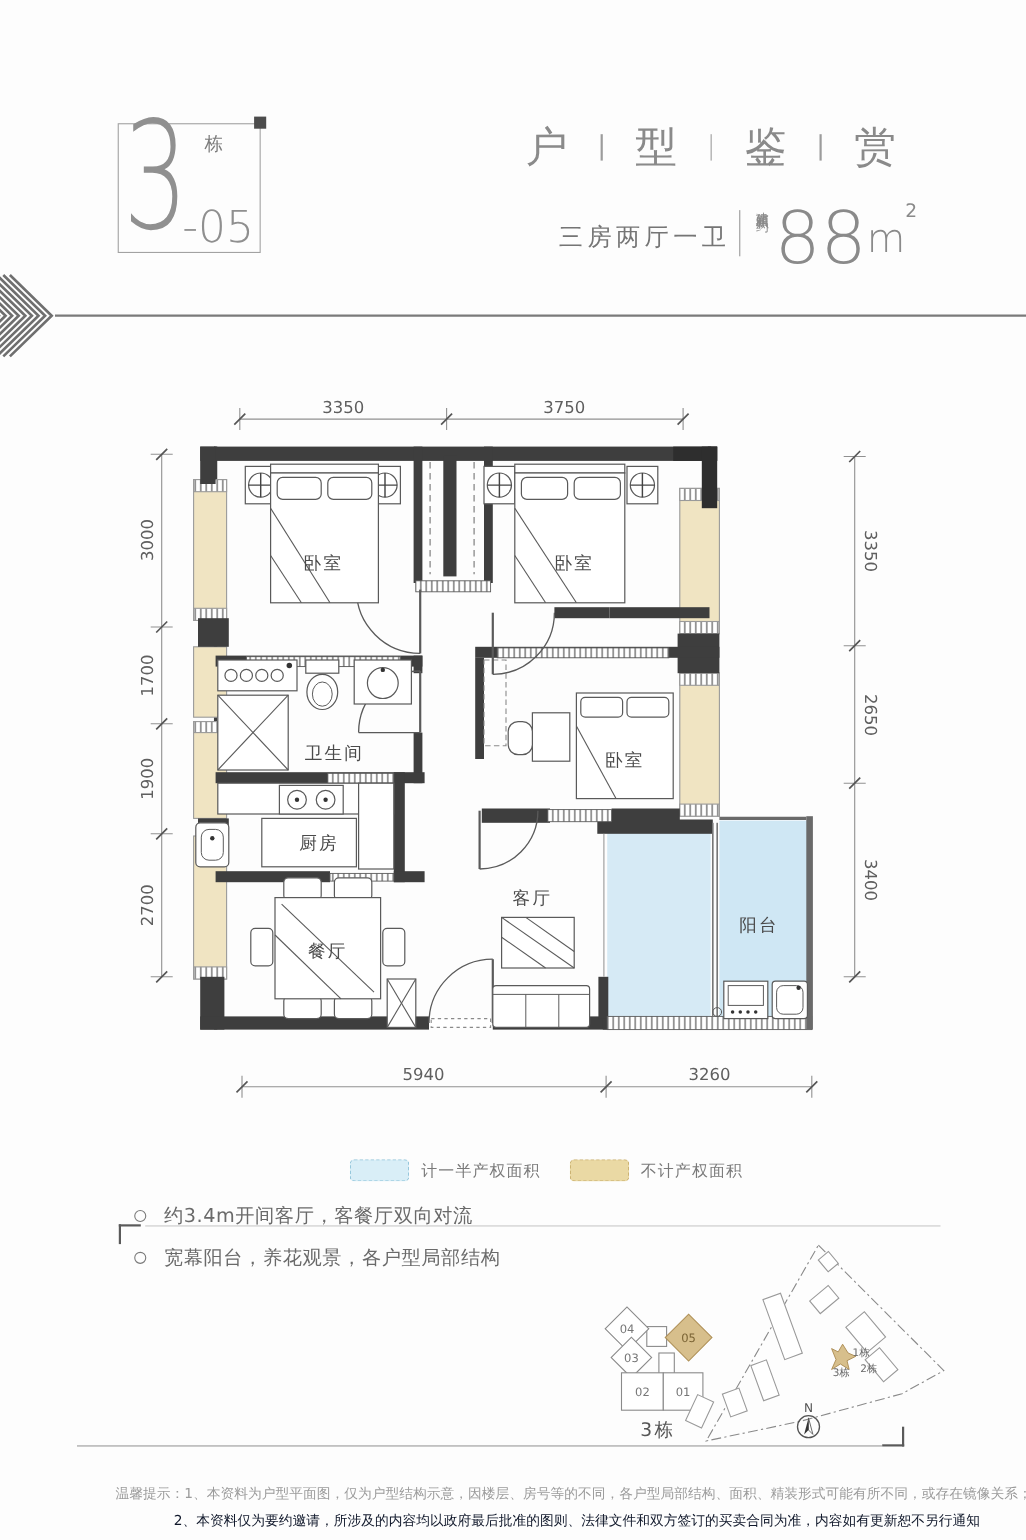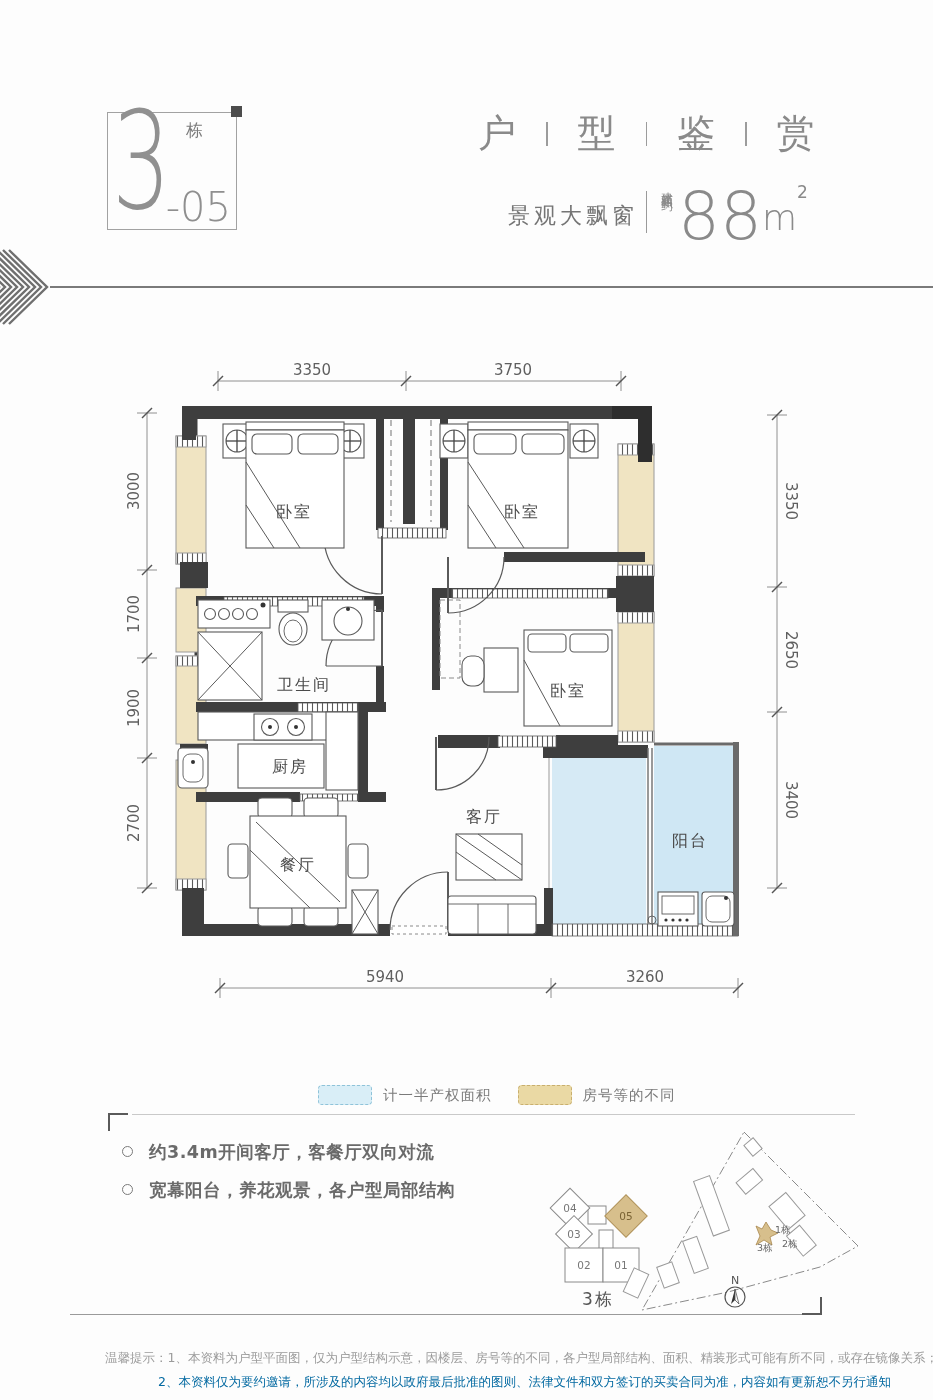--- a/index.html
+++ b/index.html
@@ -26,35 +26,35 @@
   .area-sup { font-size:17px; color:#8a8a8a; align-self:flex-start; margin-top:12px; }
 
   
   .svg-abs { position:absolute; }
   .bracket-tl { position:absolute; left:108px; top:1113px; width:20px; height:18px; border-left:2.5px solid #5a5a5a; border-top:2.5px solid #5a5a5a; }
   .rule-features { position:absolute; left:132px; top:1114px; width:723px; height:1px; background:#c9c9c9; }
   .rule-bottom { position:absolute; left:70px; top:1314px; width:732px; height:1px; background:#9a9a9a; }
   .bracket-br { position:absolute; left:802px; top:1297px; width:20px; height:18px; border-right:2.5px solid #5a5a5a; border-bottom:2.5px solid #5a5a5a; }
 
   
-  .legend { position:absolute; left:318px; top:1085px; display:flex; align-items:center; gap:26px; }
+  .legend { position:absolute; left:318px; top:1054px; display:flex; align-items:center; gap:26px; }
   .legend .item { display:flex; align-items:center; gap:11px; }
   .legend .swatch { width:54px; height:20px; border-radius:4px; }
   .legend .swatch.half { background:#d9eef7; border:1px dashed #8fc3d9; }
   .legend .swatch.excl { background:#ead9a4; border:1px dashed #c9af6e; }
   .legend .lbl { font-size:14.5px; color:#7a7a7a; letter-spacing:1px; }
 
   
-  .features { position:absolute; left:122px; top:1143px; list-style:none;font-weight:bold; }
+  .features { position:absolute; left:122px; top:1097px; list-style:none; }
   .features li { position:relative; padding-left:27px; margin-bottom:19px; font-size:17.5px; color:#6a6a6a; letter-spacing:0.5px; line-height:1.1; }
   .features .bullet { position:absolute; left:0; top:3px; width:11px; height:11px; border:1.5px solid #7a7a7a; border-radius:50%; }
 
   
   .disc1 { position:absolute; left:105px; top:1350px; font-size:12.5px; color:#9b9b9b; white-space:nowrap; }
-  .disc2 { position:absolute; left:158px; top:1374px; font-size:12.5px; color:#0369a1; white-space:nowrap; }
+  .disc2 { position:absolute; left:158px; top:1374px; font-size:12.5px; color:#0f172a; white-space:nowrap; }
 
   
   text.dim { font-size:15px; fill:#5f5f5f; }
   text.room { font-size:16px; fill:#4a4a4a; letter-spacing:2px; }
   .fixt { fill:#ffffff; stroke:#5a5a5a; stroke-width:1.1; }
   .wall { fill:#3e3e3e; }
 </style>
 </head>
 <body>
 
@@ -71,21 +71,21 @@
     <span class="ch">户</span>
     <span class="sep"></span>
     <span class="ch">型</span>
     <span class="sep"></span>
     <span class="ch">鉴</span>
     <span class="sep"></span>
     <span class="ch">赏</span>
   </div>
 
   <div class="spec-row">
-    <span class="layout-type">景观大飘窗</span>
+    <span class="layout-type">三房两厅一卫</span>
     <span class="spec-divider"></span>
     <span class="area-prefix">建筑面积约</span>
     <span class="area-value">88</span>
     <span class="area-unit">m</span>
     <span class="area-sup">2</span>
   </div>
 
   <svg class="svg-abs" style="left:0;top:248px" width="933" height="80">
     <g stroke="#6f6f6f" stroke-width="2.4" fill="none">
       <polyline points="9,2 47,39 9,76"></polyline>
@@ -390,21 +390,21 @@
     </g>
   </svg>
 
   <div class="legend">
     <div class="item">
       <span class="swatch half"></span>
       <span class="lbl">计一半产权面积</span>
     </div>
     <div class="item">
       <span class="swatch excl"></span>
-      <span class="lbl">房号等的不同</span>
+      <span class="lbl">不计产权面积</span>
     </div>
   </div>
 
   <div class="bracket-tl"></div>
   <div class="rule-features"></div>
   <ul class="features">
     <li><span class="bullet"></span><span>约3.4m开间客厅，客餐厅双向对流</span></li>
     <li><span class="bullet"></span><span>宽幕阳台，养花观景，各户型局部结构</span></li>
   </ul>
 

